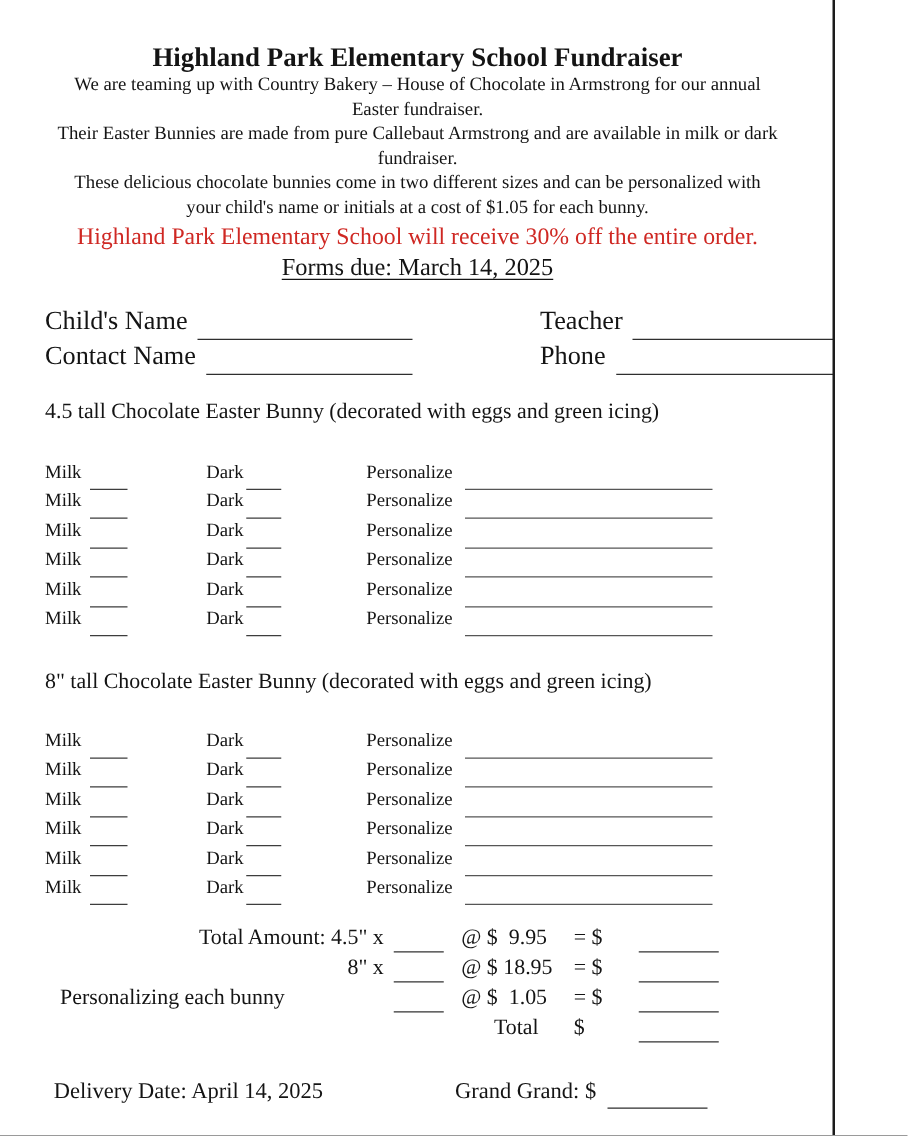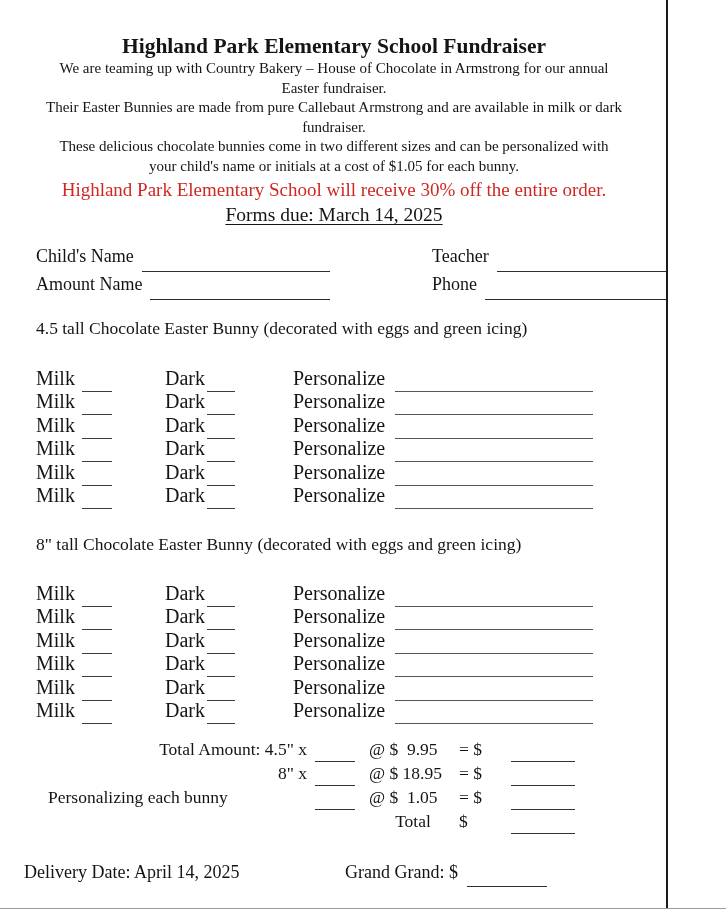--- a/index.html
+++ b/index.html
@@ -24,33 +24,33 @@
   .discount { font-size:19px; line-height:25px; margin-top:1px; }
   .forms-due { font-size:19.5px; line-height:25px; text-decoration:underline; text-underline-offset:3px;text-align:center; }
 
   
   .fill { display:inline-block; border-bottom:1.6px solid #3d3d3d; align-self:flex-end; transform:translateY(3px); }
 
   
   .contact {
     margin:17px 0 0 36px; width:632px;
     display:grid; grid-template-columns:294px 236px; column-gap:102px;
-    row-gap:3px; font-size:18px;
+    row-gap:3px; font-size:21px;
   }
   .field { display:flex; align-items:flex-end; line-height:25px; }
   .field .fill { flex:1; margin-left:8px; height:14px; border-bottom:1.7px solid #2e2e2e; }
 
   
   .section-heading { margin:19px 5px 0 36px; font-size:17.5px; line-height:24px; }
   .section-heading.second { margin-top:26px; }
 
   
   .order-block { margin:25px 0 0 36px; }
   .order-block.second { margin-top:24px; }
-  .order-row { display:flex; height:23.5px; align-items:flex-end; font-size:20px; line-height:21px; }
+  .order-row { display:flex; height:23.5px; align-items:flex-end; font-size:15px; line-height:21px; }
   .cell { display:flex; align-items:flex-end; }
   .milk-cell { width:129px; }
   .milk-cell .fill { width:30px; margin-left:7px; }
   .dark-cell { width:128px;text-align:right; }
   .dark-cell .fill { width:28px; margin-left:2px; }
   .pers-cell { flex:1; }
   .pers-cell .fill { width:198px; margin-left:10px; border-bottom-color:#565656; }
 
   
   .totals { margin:15px 0 0 48px; font-size:17.5px; }
@@ -58,21 +58,21 @@
   .t-label { width:259px; text-align:right; white-space:pre; }
   .t-label.left { text-align:left; }
   .t-blank { width:40px; margin-left:8px; height:13px; border-bottom:1.7px solid #333; transform:translateY(2px); }
   .t-blank.hidden { border-bottom:none; }
   .t-at { width:88px; margin-left:14px; white-space:pre; }
   .t-at.center { text-align:center; }
   .t-eq { width:40px; margin-left:2px; white-space:pre; }
   .t-res { width:64px; margin-left:12px; height:13px; border-bottom:1.7px solid #333; transform:translateY(2px); }
 
   
-  .footer { margin:28px 0 0 24px; display:flex; align-items:flex-end; font-size:18px; line-height:24px; }
+  .footer { margin:28px 0 0 43px; display:flex; align-items:flex-end; font-size:18px; line-height:24px; }
   .delivery { width:255px; }
   .grand { margin-left:66px; display:flex; align-items:flex-end; }
   .grand .fill { width:80px; margin-left:9px; height:14px; border-bottom:1.7px solid #2e2e2e; }
 </style>
 </head>
 <body>
 
 <div class="page">
 
   <div class="header">
@@ -90,21 +90,21 @@
   <div class="contact">
     <div class="field">
       <span>Child's Name</span>
       <span class="fill"></span>
     </div>
     <div class="field">
       <span>Teacher</span>
       <span class="fill"></span>
     </div>
     <div class="field">
-      <span>Amount Name</span>
+      <span>Contact Name</span>
       <span class="fill"></span>
     </div>
     <div class="field">
       <span>Phone</span>
       <span class="fill"></span>
     </div>
   </div>
 
   <div class="section-heading">4.5 tall Chocolate Easter Bunny (decorated with eggs and green icing)</div>
 

